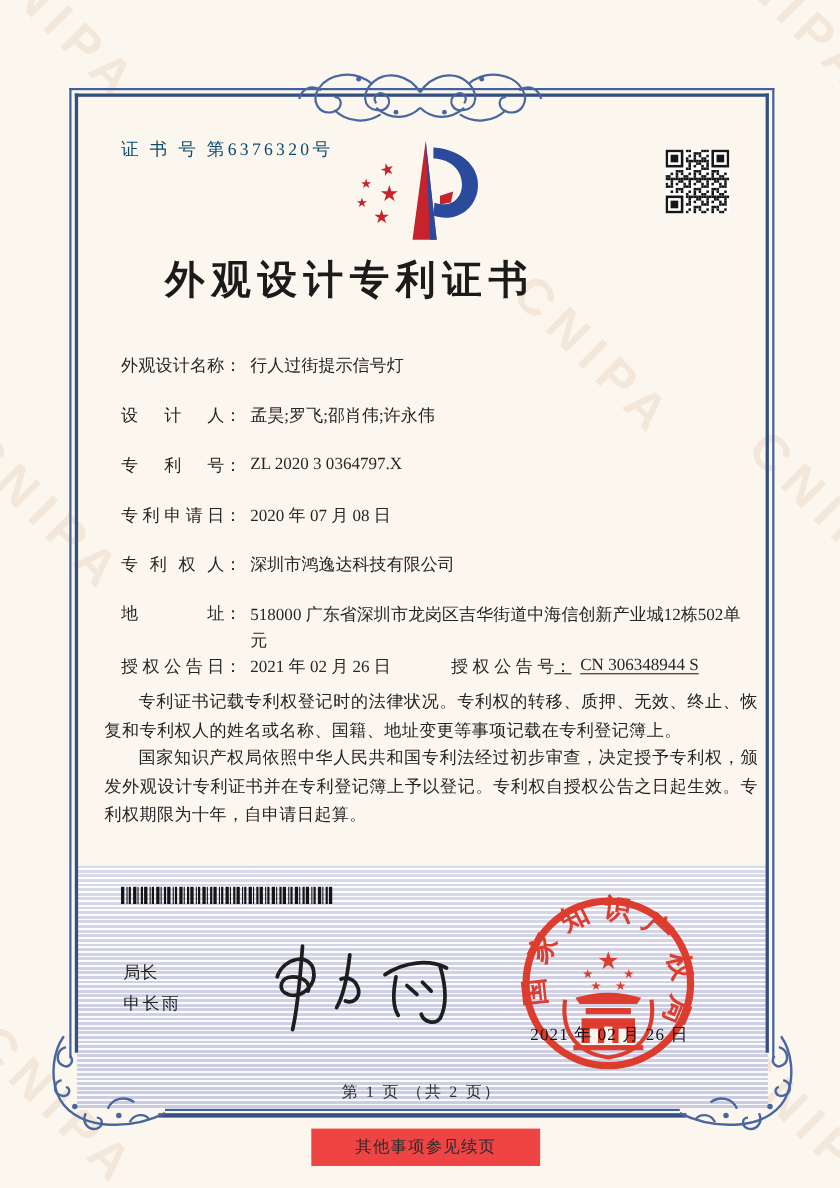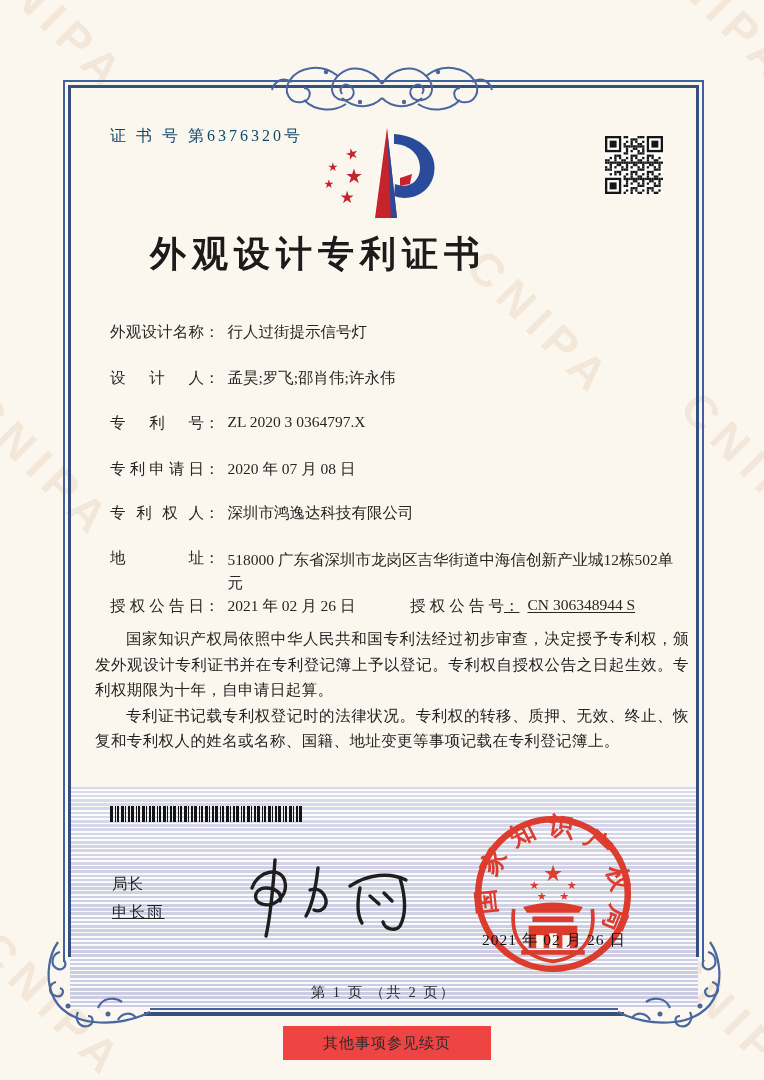--- a/index.html
+++ b/index.html
@@ -36,21 +36,21 @@
   #grant-no{position:absolute;left:300px;top:0;white-space:nowrap;text-decoration:underline;}
 
   
   #legal{position:absolute;left:95px;top:626px;width:594px;font-size:15.5px;
          line-height:25.5px;text-align:justify;color:#242424;letter-spacing:0.4px;}
   #legal p{margin:0;text-indent:2em;}
 
   
   #barcode{position:absolute;left:110px;top:806px;}
   #issuer-title{position:absolute;left:112px;top:874px;font-size:15.5px;color:#222;}
-  #issuer-name{position:absolute;left:112px;top:902px;font-size:15.5px;color:#222;letter-spacing:2px;text-decoration:underline;}
+  #issuer-name{position:absolute;left:112px;top:902px;font-size:15.5px;color:#222;letter-spacing:2px;}
   #signature{position:absolute;left:222px;top:850px;}
   #seal{position:absolute;left:467px;top:808px;z-index:3;}
   #seal-date{position:absolute;left:468px;top:930px;width:172px;text-align:center;
              font-size:15.5px;color:#141414;letter-spacing:1px;z-index:4;}
   #page-info{position:absolute;left:63px;top:983px;width:641px;text-align:center;
              font-size:14.5px;color:#2e2e2e;letter-spacing:2px;}
   #note-strip{position:absolute;left:283px;top:1026px;width:208px;height:34px;background:#ef4444;
               text-align:center;line-height:34px;font-size:15px;color:#2c2c2c;letter-spacing:1px;}
 
   .orn{position:absolute;pointer-events:none;}
@@ -377,22 +377,22 @@
     <span class="flabel">地址</span><span>：</span><span class="fvalue wrap">518000 广东省深圳市龙岗区吉华街道中海信创新产业城12栋502单元</span>
   </div>
   <div class="frow" style="top:596px">
     <span class="flabel">授权公告日</span><span>：</span><span class="fvalue">2021 年 02 月 26 日</span>
     <span id="grant-no">
       <span class="flabel">授权公告号</span><span>：</span><span class="fvalue">CN 306348944 S</span>
     </span>
   </div>
 
   <div id="legal">
+    <p>专利证书记载专利权登记时的法律状况。专利权的转移、质押、无效、终止、恢复和专利权人的姓名或名称、国籍、地址变更等事项记载在专利登记簿上。</p>
     <p>国家知识产权局依照中华人民共和国专利法经过初步审查，决定授予专利权，颁发外观设计专利证书并在专利登记簿上予以登记。专利权自授权公告之日起生效。专利权期限为十年，自申请日起算。</p>
-    <p>专利证书记载专利权登记时的法律状况。专利权的转移、质押、无效、终止、恢复和专利权人的姓名或名称、国籍、地址变更等事项记载在专利登记簿上。</p>
   </div>
 
   <svg id="barcode" width="195" height="16" viewBox="0 0 195 16">
       <rect x="0" y="0" width="3" height="16" fill="#141414"></rect>
       <rect x="5" y="0" width="1" height="16" fill="#141414"></rect>
       <rect x="7" y="0" width="2" height="16" fill="#141414"></rect>
       <rect x="11" y="0" width="3" height="16" fill="#141414"></rect>
       <rect x="15" y="0" width="1" height="16" fill="#141414"></rect>
       <rect x="18" y="0" width="2" height="16" fill="#141414"></rect>
       <rect x="21" y="0" width="3" height="16" fill="#141414"></rect>

